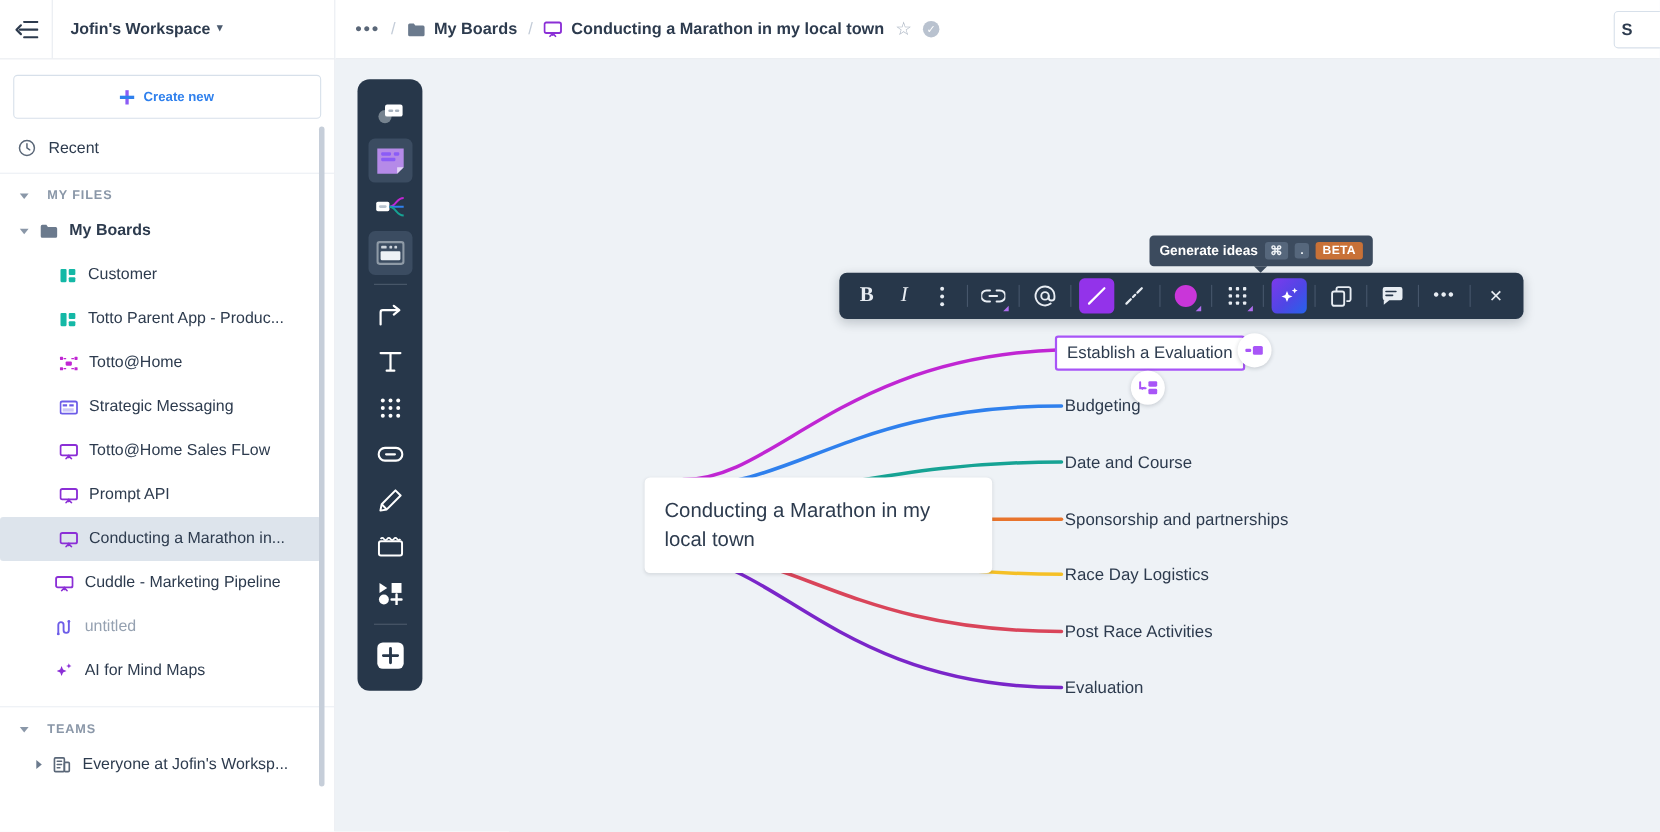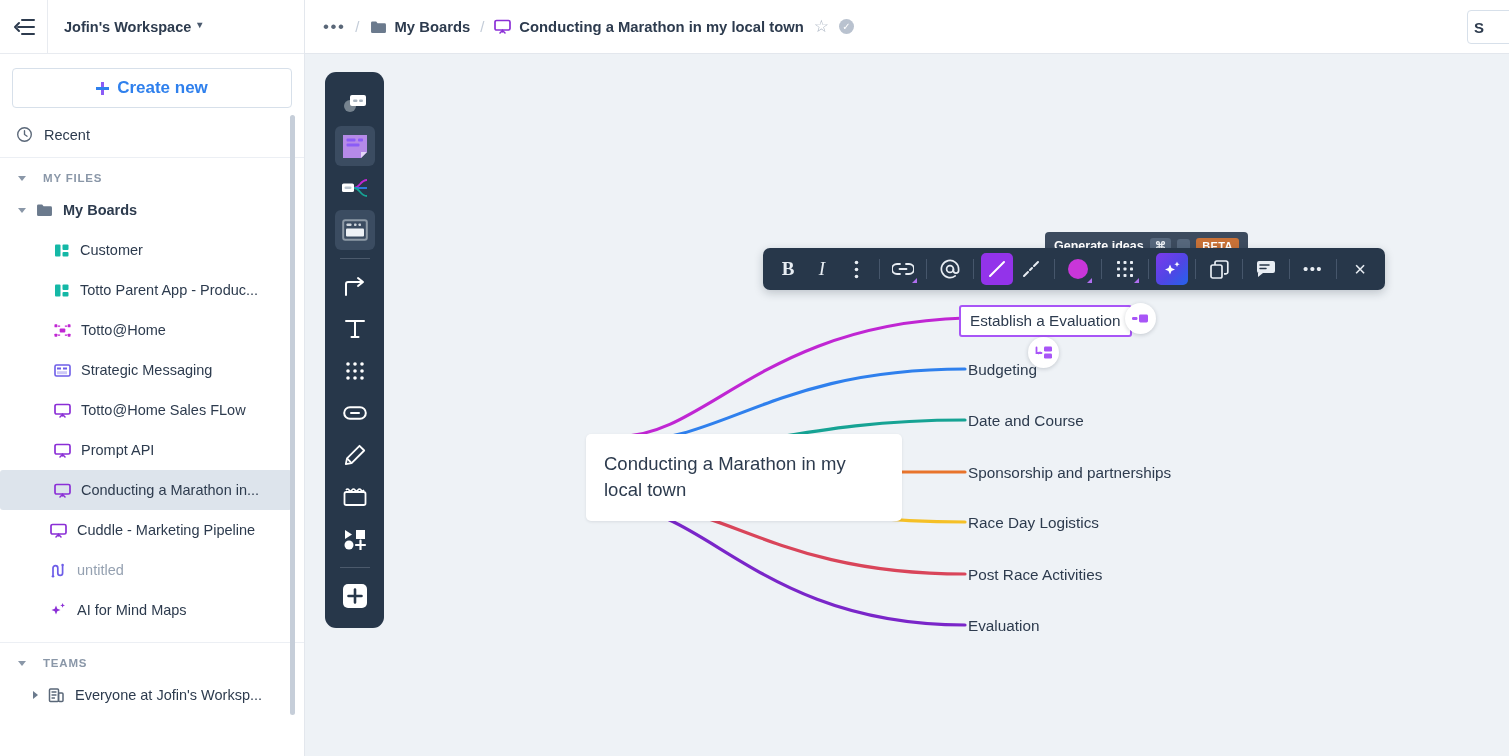--- a/index.html
+++ b/index.html
@@ -32,21 +32,21 @@
     padding-left: 16px; font-size: 14.5px; font-weight: 600; color: #2d3b4e;
     cursor: pointer;
   }
   .caret-sm { font-size: 10px; color: #4b5a6e; }
 
   .sb-create-wrap { padding: 14px 12px 8px 12px; }
   .sb-create {
     height: 40px; width: 100%;
     border: 1px solid #d7e0ea; border-radius: 4px; background: #fff;
     display: flex; align-items: center; justify-content: center; gap: 8px;
-    color: #2f80ed; font-size: 17px; font-weight: 600; cursor: pointer; text-align: right;
+    color: #2f80ed; font-size: 12px; font-weight: 600; cursor: pointer; text-align: right;
   }
   .plus-ico { position: relative; width: 13px; height: 13px; }
   .plus-ico:before, .plus-ico:after {
     content:""; position:absolute; background:#8b5cf6;
   }
   .plus-ico:before { left:5px; top:0; width:3px; height:13px; }
   .plus-ico:after { top:5px; left:0; height:3px; width:13px; background:#2f80ed; }
 
   .sb-recent {
     display: flex; align-items: center; gap: 11px;
@@ -127,21 +127,21 @@
     font-size:16px;
   }
   .fb.on { background:#9333ea; }
   .fb.ai { background: linear-gradient(135deg,#7c3aed 0%, #4f46e5 55%, #2563eb 100%); }
   .fdiv { width:1px; height:20px; background:#46566b; margin:0 6px; }
   .corner { position:absolute; right:2px; bottom:2px; width:0;height:0;
             border-left:5px solid transparent; border-bottom:5px solid #b06ef0; }
   .swatch { width:20px;height:20px;border-radius:50%;background:#c936d9; }
 
   .tooltip {
-    position: absolute; left: 740px; top: 178px;
+    position: absolute; left: 740px; top: 160px;
     height: 28px; background: #3c4b5e; border-radius: 4px;
     display: flex; align-items: center; gap: 6px; padding: 0 9px;
     color: #fff; font-size: 12.5px; font-weight: 600; white-space: nowrap;
   }
   .tooltip:after {
     content:""; position:absolute; left:50%; bottom:-6px; margin-left:-6px;
     border-left:6px solid transparent; border-right:6px solid transparent; border-top:6px solid #3c4b5e;
   }
   .kbd { background:#56677c; border-radius:3px; padding:1px 5px; font-size:11.5px; color:#eef2f6; }
   .beta { background:#c87137; border-radius:3px; padding:2px 6px; font-size:11px; font-weight:700; color:#fff; letter-spacing:.3px; }

